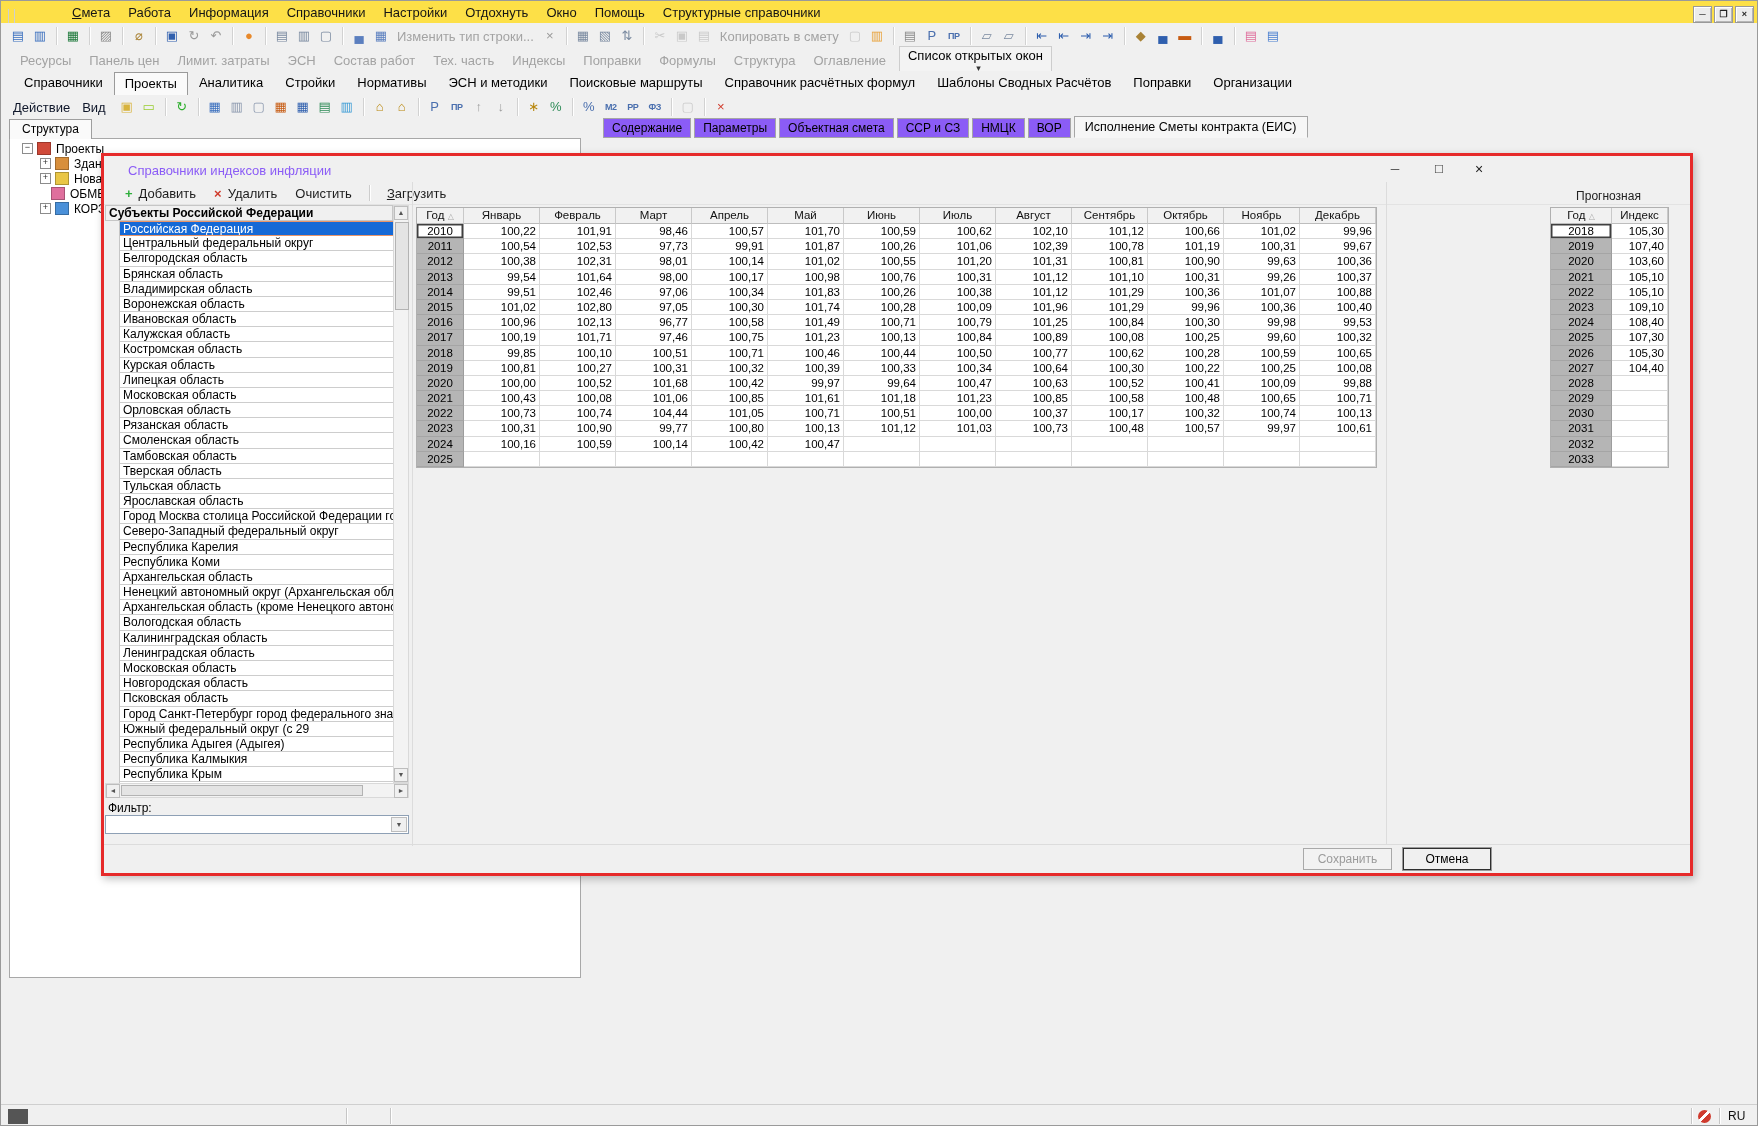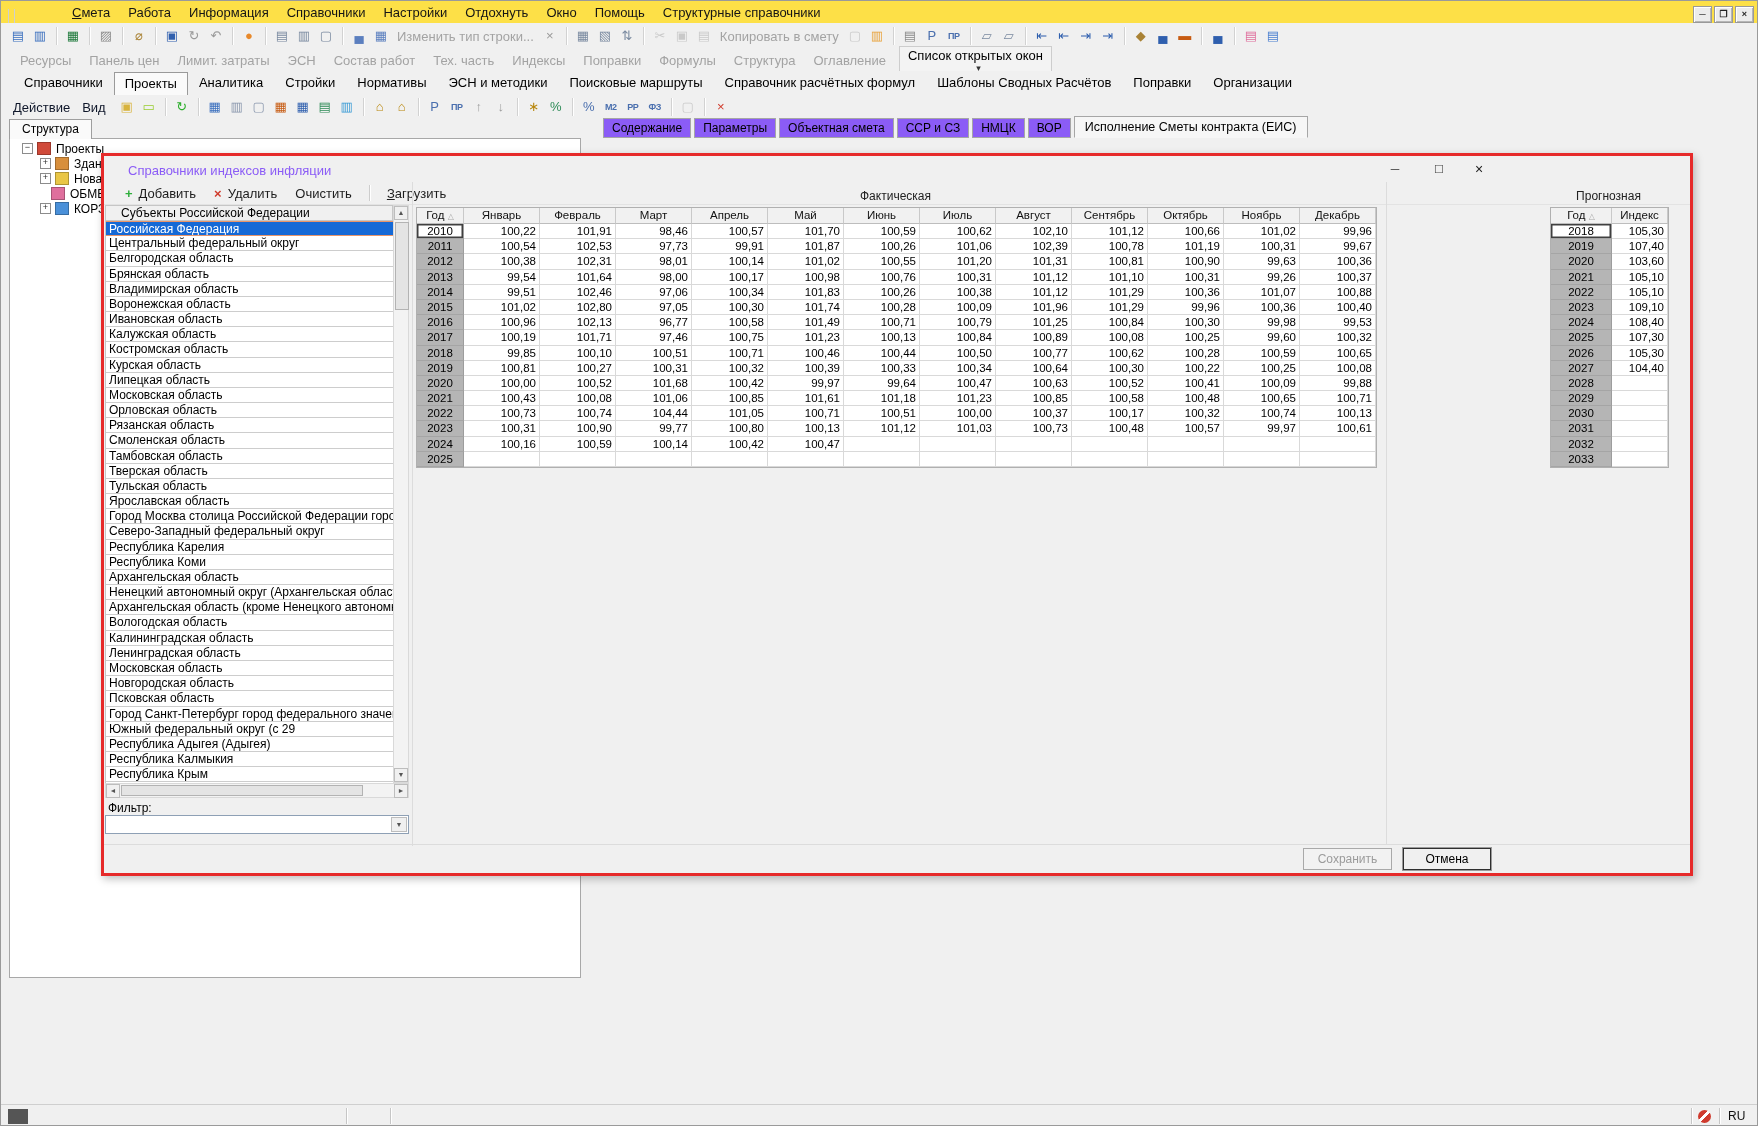--- a/index.html
+++ b/index.html
@@ -54,22 +54,22 @@
   .dialog{position:absolute;left:100px;top:152px;width:1592px;height:723px;border:3px solid #e62a2a;
     background:#f0f0f0;z-index:5;box-sizing:border-box;box-shadow:2px 3px 8px rgba(0,0,0,.25);}
   .dialog *{box-sizing:border-box;}
   .dlg-title-text{position:absolute;left:24px;top:7px;font-size:13px;color:#8b5cf6;}
   .dlg-ctl{position:absolute;top:3px;width:26px;height:20px;text-align:center;line-height:20px;font-size:12px;color:#444;}
   #dlg-min{left:1278px;}#dlg-max{left:1322px;font-size:11px;}#dlg-close{left:1362px;font-size:14px;color:#222;}
   #dlg-toolbar{position:absolute;left:0;top:26px;width:100%;height:23px;display:flex;align-items:center;padding-left:12px;border-bottom:1px solid #e3e3e3;}
   .dlg-tbtn{display:flex;align-items:center;font-size:13px;color:#1d1d1d;padding:2px 9px;white-space:nowrap;}
   .dlg-tbtn .ic{font-weight:bold;margin-right:6px;font-size:13px;}
   .dlg-tsep{width:1px;height:16px;background:#cdcdcd;box-shadow:1px 0 0 #fff;margin:0 8px;}
-  .region-header{position:absolute;left:1px;top:49px;width:288px;height:16px;background:#f0f0f0;border:1px solid #c6c6c6;font-size:12px;line-height:14px;padding:0 15px;white-space:nowrap;overflow:hidden;}
-  #region-list{position:absolute;left:1px;top:65px;width:288px;height:562px;background:#fff;border-left:1px solid #c6c6c6;overflow:hidden;}
+  .region-header{position:absolute;left:1px;top:49px;width:288px;height:16px;background:#f0f0f0;border:1px solid #c6c6c6;font-size:12px;line-height:14px;padding:0 3px;white-space:nowrap;overflow:hidden;font-weight:bold;}
+  #region-list{position:absolute;left:15px;top:65px;width:288px;height:562px;background:#fff;border-left:1px solid #c6c6c6;overflow:hidden;}
   .rrow{height:15.18px;font-size:12px;line-height:14px;padding:0 3px;border-bottom:1px solid #cdcdcd;white-space:nowrap;overflow:hidden;background:#fff;}
   .rrow.sel{background:#1569d6;color:#fff;border-top:1px solid #e8956a;border-bottom:1px solid #e8956a;}
   .vscroll{position:absolute;left:289px;top:49px;width:16px;height:578px;background:#f3f3f3;border:1px solid #d9d9d9;}
   .sbtn{position:absolute;width:14px;height:14px;background:#f0f0f0;border:1px solid #bdbdbd;font-size:7px;line-height:12px;text-align:center;color:#555;}
   .sthumb{position:absolute;background:#e4e4e4;border:1px solid #b3b3b3;}
   .hscroll{position:absolute;left:1px;top:627px;width:304px;height:15px;background:#f3f3f3;border:1px solid #d9d9d9;}
   .filter-label{position:absolute;left:4px;top:645px;font-size:12px;}
   .filter-combo{position:absolute;left:1px;top:659px;width:304px;height:19px;background:#fff;border:1px solid #8ea0b5;font-size:12px;padding:2px 20px 0 3px;}
   .combo-btn{position:absolute;right:1px;top:1px;width:16px;height:15px;background:#f0f0f0;border:1px solid #bdbdbd;font-size:7px;line-height:13px;text-align:center;color:#555;}
   .group-label{position:absolute;top:33px;font-size:12px;color:#222;text-align:center;}
@@ -372,21 +372,20 @@
 
   <div class="filter-label">Фильтр:</div>
   <div class="filter-combo">
     <span></span>
     <span class="combo-btn">▼</span>
   </div>
 
   <div class="vline" id="vline1"></div>
   <div class="vline" id="vline2"></div>
 
-  <div class="group-label" id="fact-label">Фактическая</div>
   <div class="vgrid" id="fact-grid">
       <div class="hcell">Год <span class="sort">△</span></div>
       <div class="hcell">Январь</div>
       <div class="hcell">Февраль</div>
       <div class="hcell">Март</div>
       <div class="hcell">Апрель</div>
       <div class="hcell">Май</div>
       <div class="hcell">Июнь</div>
       <div class="hcell">Июль</div>
       <div class="hcell">Август</div>

